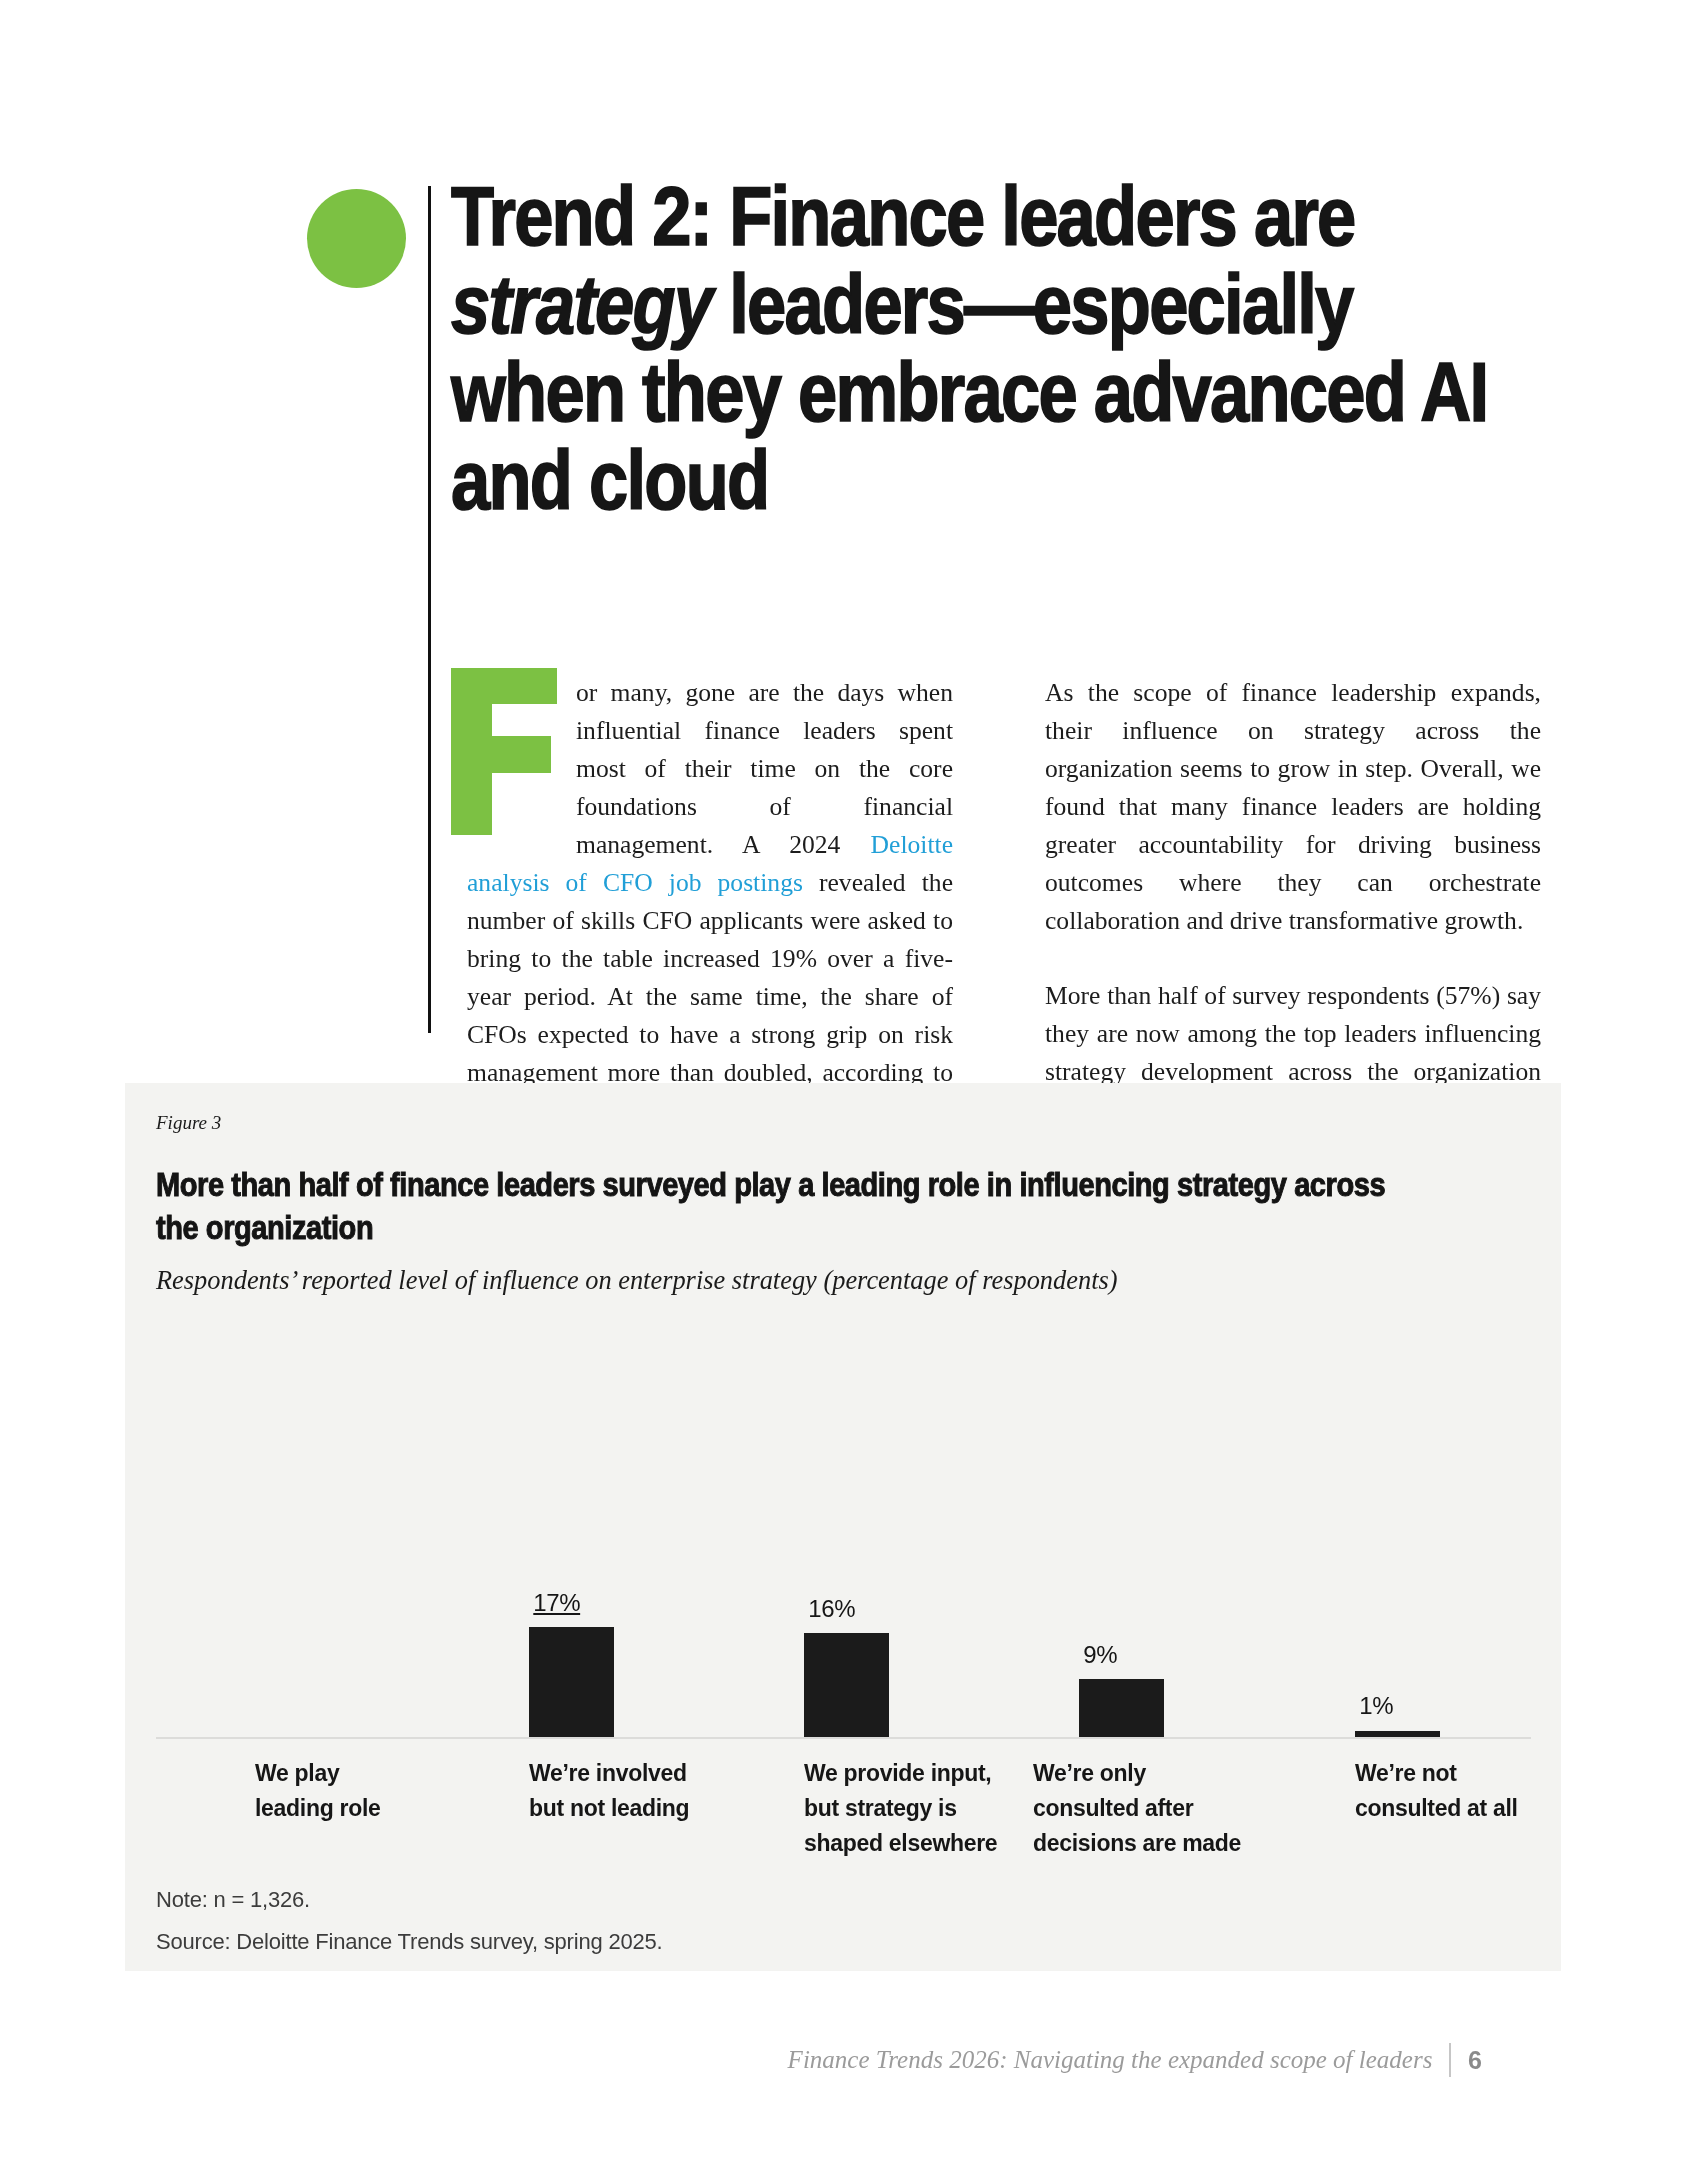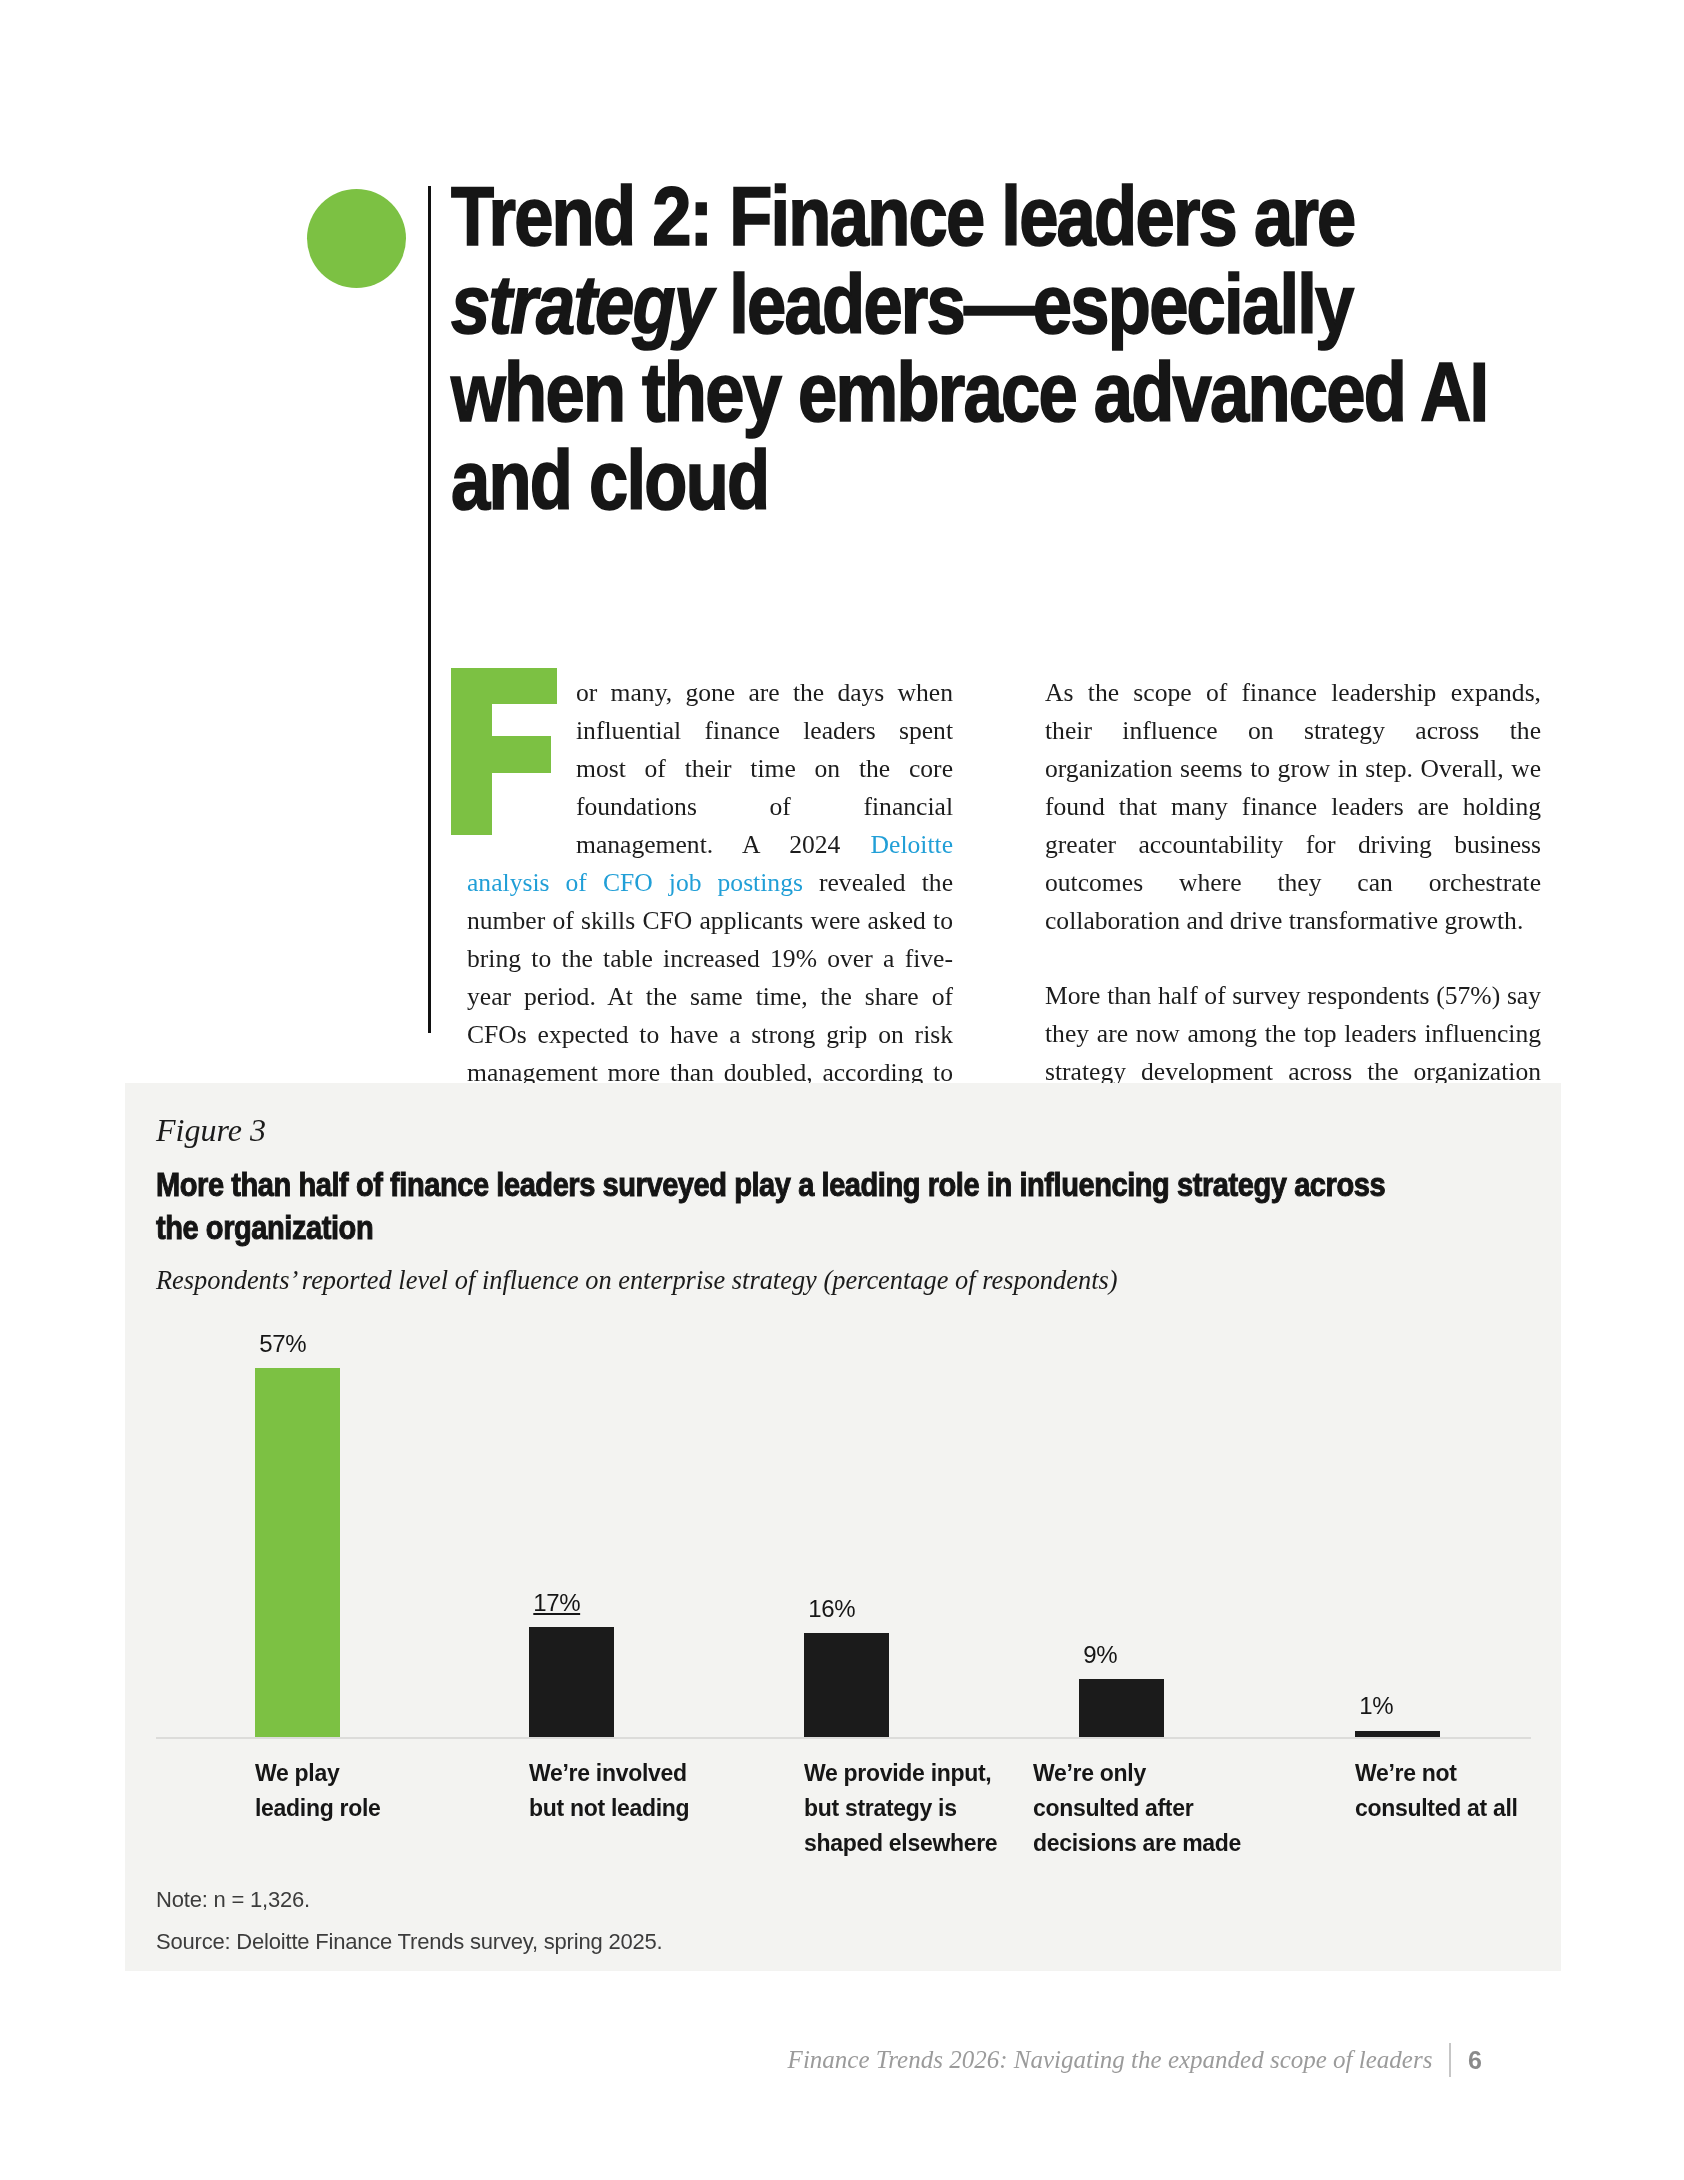--- a/index.html
+++ b/index.html
@@ -55,21 +55,21 @@
   sup.fn { font-size:0.62em; line-height:0; vertical-align:super; }
 
   
   .figure-panel {
     position:absolute; left:125px; top:1083px;
     width:1436px; height:888px; background:#F3F3F1;
   }
   .fig-label {
     position:absolute; left:31px; top:29px;
     font-family:"Liberation Serif", serif; font-style:italic;
-    font-size:32px; color:#1b1b1b;
+    font-size:19px; color:#1b1b1b;
   }
   .fig-title {
     position:absolute; left:31px; top:80px; margin:0;
     font-family:"Liberation Sans", sans-serif;
     font-weight:700; font-size:33px; line-height:43px;
     letter-spacing:-0.5px; color:#141414;
     transform:scaleX(0.88); transform-origin:left top;
     white-space:nowrap;
     -webkit-text-stroke:1px #141414;
   }
@@ -153,24 +153,20 @@
     <div class="fig-label">Figure 3</div>
     <h2 class="fig-title">
       <span>More than half of finance leaders surveyed play a leading role in influencing strategy across</span><br>
       <span>the organization</span>
     </h2>
     <div class="fig-subtitle">Respondents’ reported level of influence on enterprise strategy (percentage of respondents)</div>
 
     <div class="plot">
       <div class="axis"></div>
 
-    <div class="chart-col" style="left: 99px;">
-          <div class="bar-value" style="bottom: 381px;">57%</div>
-          <div class="bar" style="height: 369px; background: rgb(124, 193, 67);"></div>
-        </div>
         <div class="cat-label" style="left: 99px;">We play<br>leading role</div>
         <div class="chart-col" style="left: 373px;">
           <div class="bar-value" style="bottom: 122px; text-decoration: underline;">17%</div>
           <div class="bar" style="height: 110px; background: rgb(27, 27, 27);"></div>
         </div>
         <div class="cat-label" style="left: 373px;">We’re involved<br>but not leading</div>
         <div class="chart-col" style="left: 648px;">
           <div class="bar-value" style="bottom: 116px;">16%</div>
           <div class="bar" style="height: 104px; background: rgb(27, 27, 27);"></div>
         </div>

